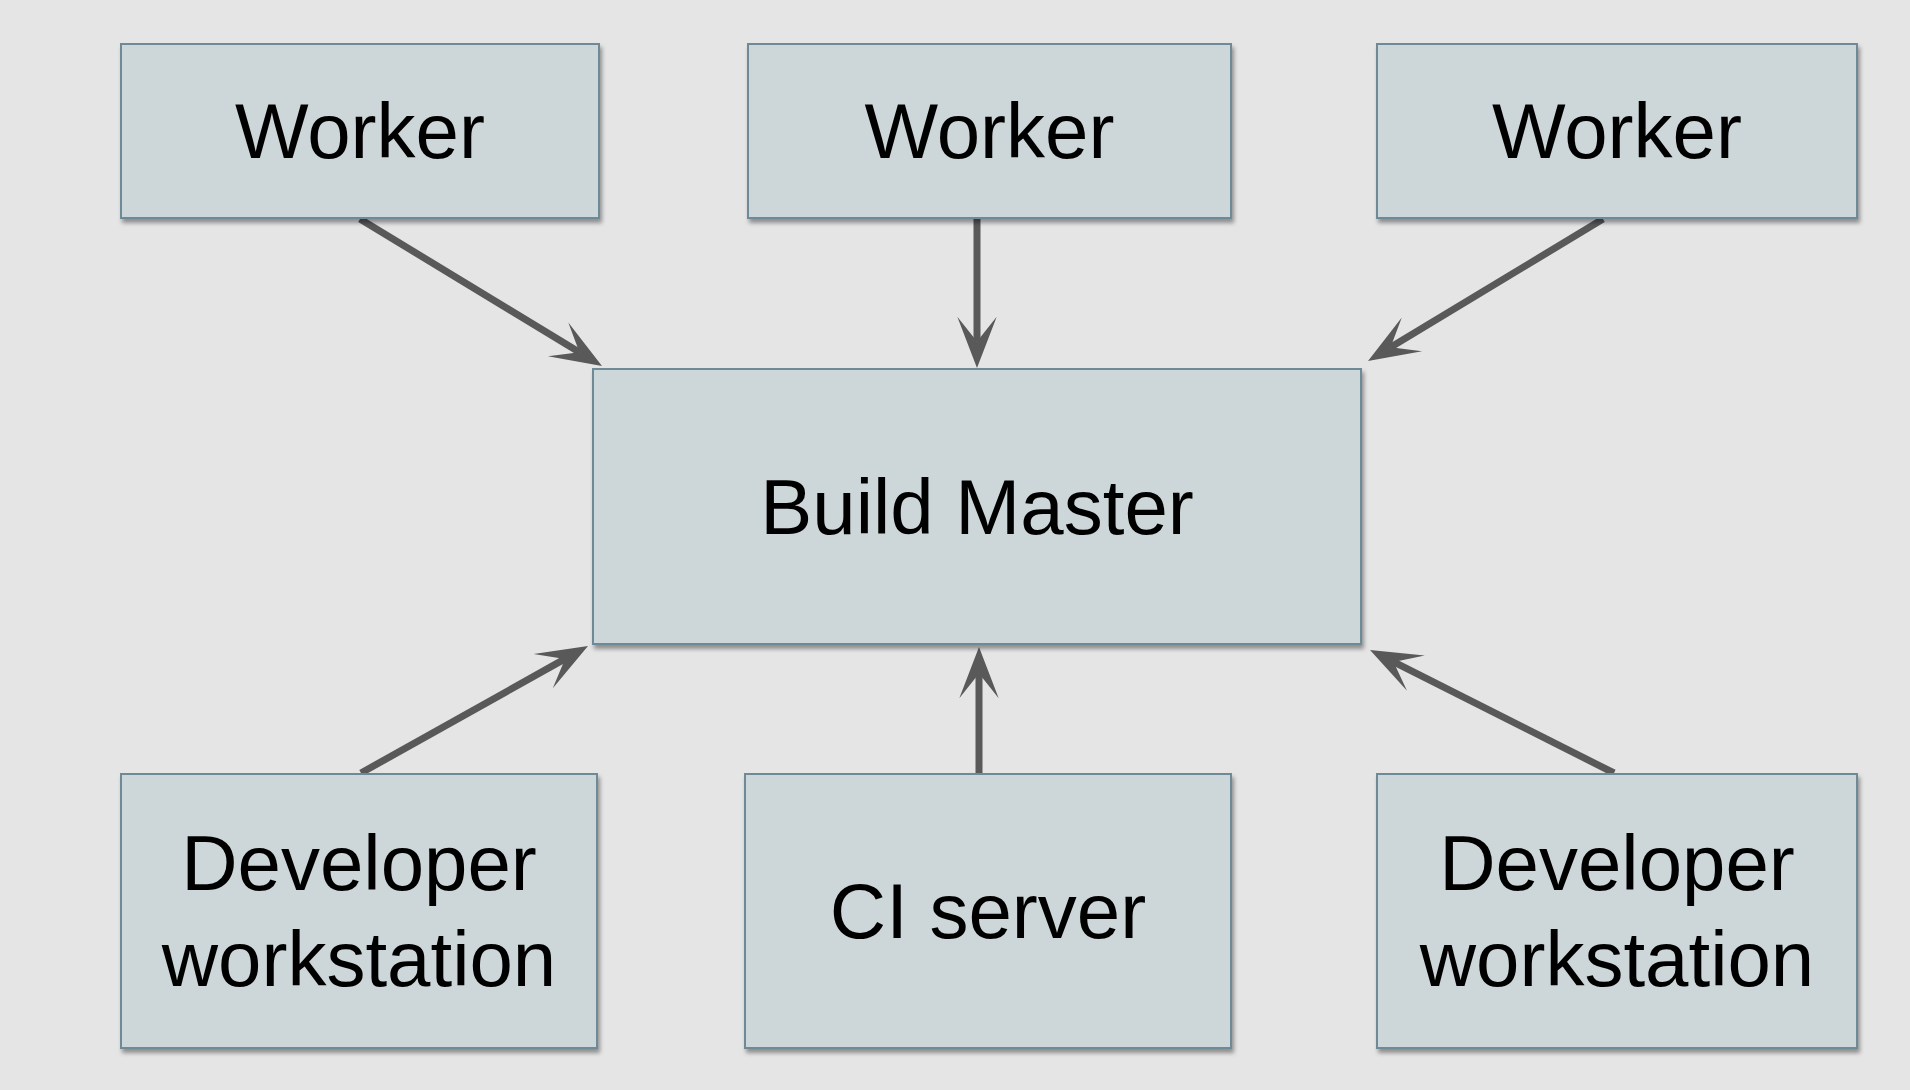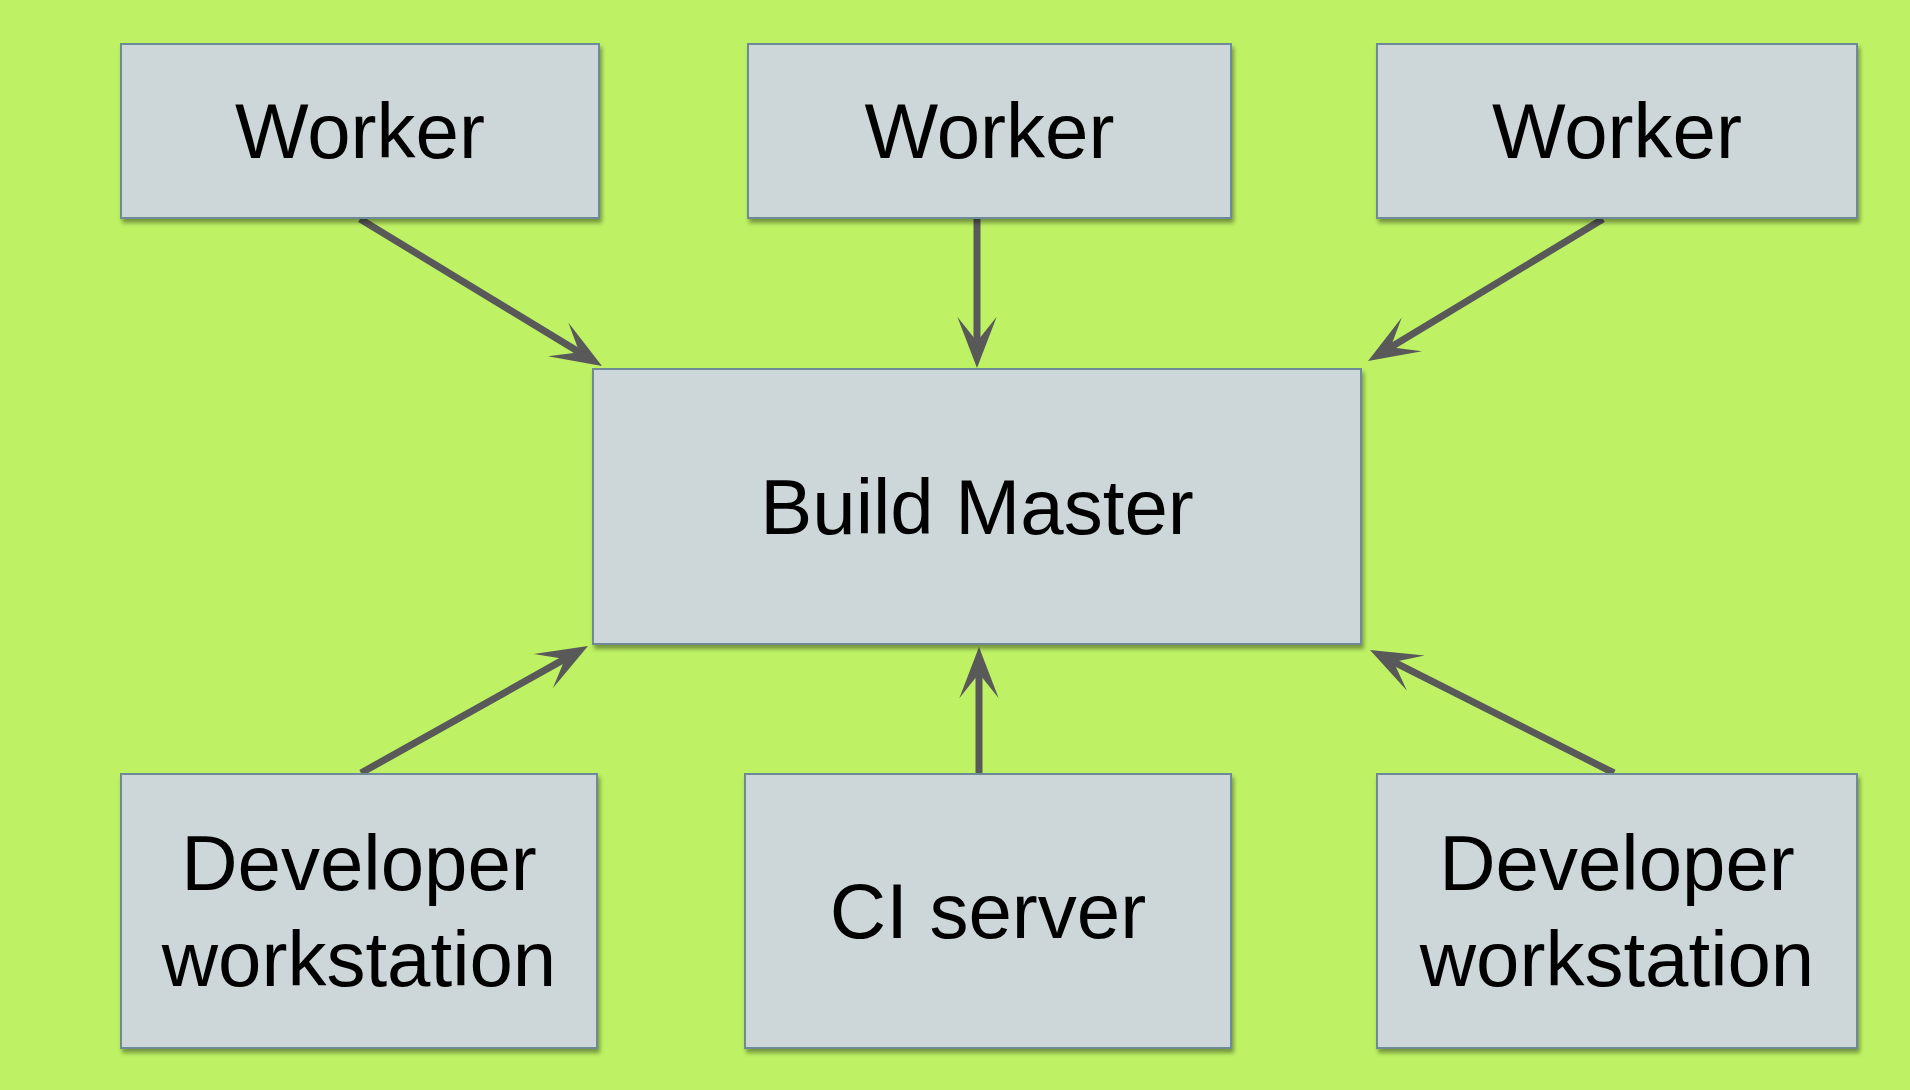--- a/index.html
+++ b/index.html
@@ -29,21 +29,21 @@
     text-anchor: middle;
   }
   .edge-shaft {
     fill: none;
     stroke-linecap: butt;
   }
 </style>
 </head>
 <body>
 
-<div class="stage" style="background: #bef264;">
+<div class="stage" style="background: #e5e5e5;">
   <svg viewBox="0 0 1910 1090" xmlns="http://www.w3.org/2000/svg">
     <defs>
       <filter id="box-shadow" x="-6%" y="-10%" width="114%" height="126%">
         <feOffset in="SourceAlpha" dx="2" dy="4" result="off"></feOffset>
         <feGaussianBlur in="off" stdDeviation="2" result="blur"></feGaussianBlur>
         <feColorMatrix in="blur" type="matrix" values="0 0 0 0 0  0 0 0 0 0  0 0 0 0 0  0 0 0 0.38 0" result="sh"></feColorMatrix>
         <feMerge>
           <feMergeNode in="sh"></feMergeNode>
           <feMergeNode in="SourceGraphic"></feMergeNode>
         </feMerge>

